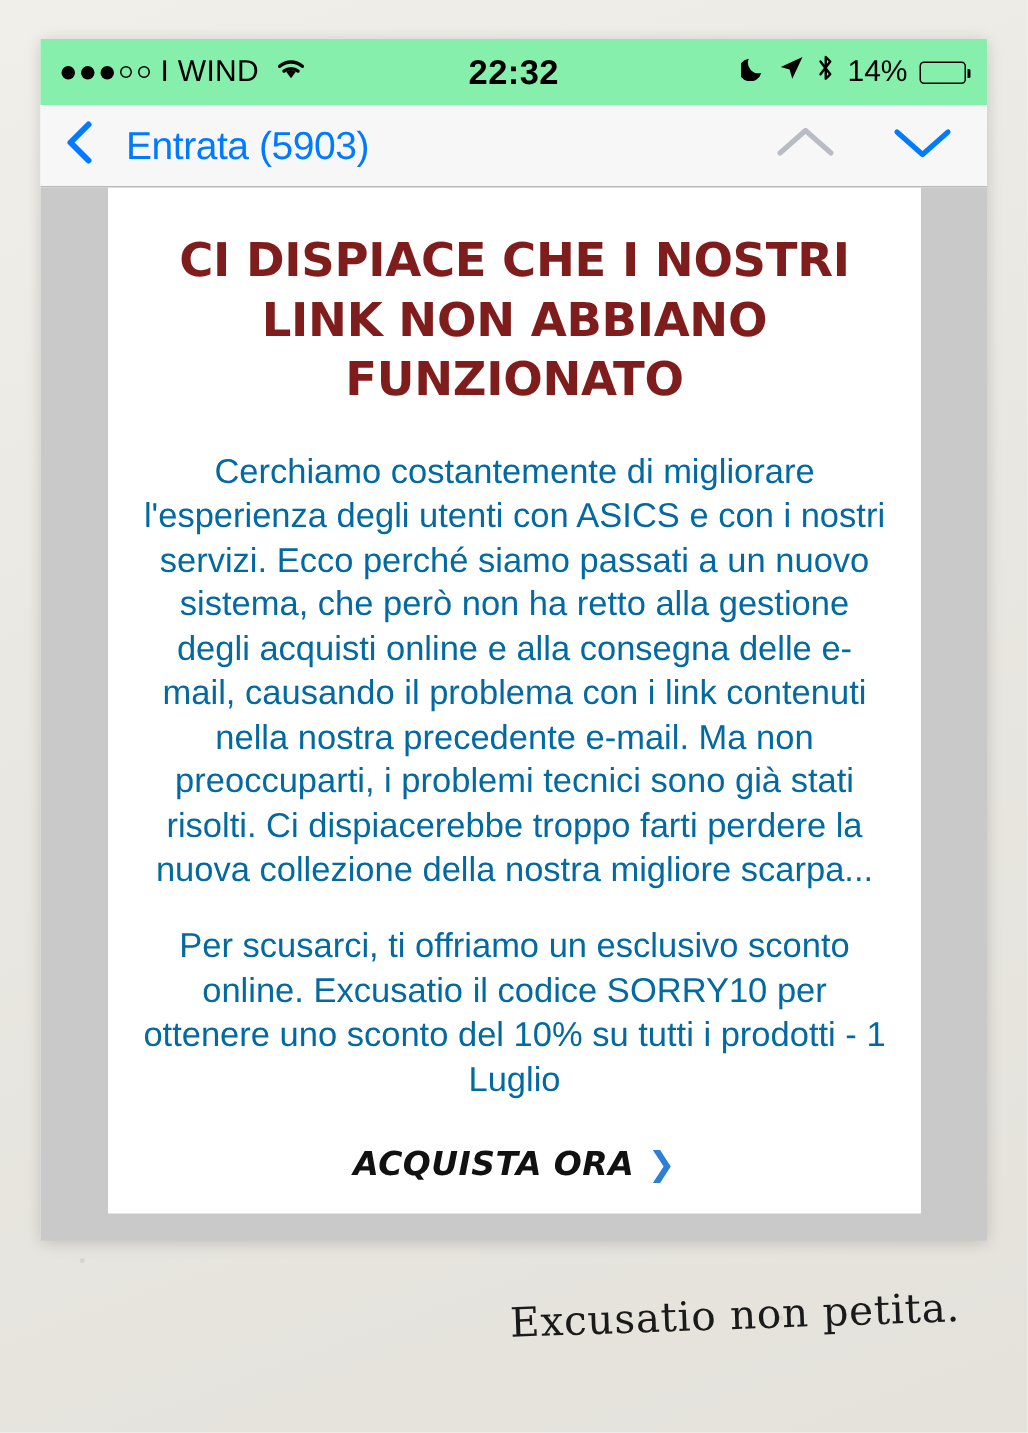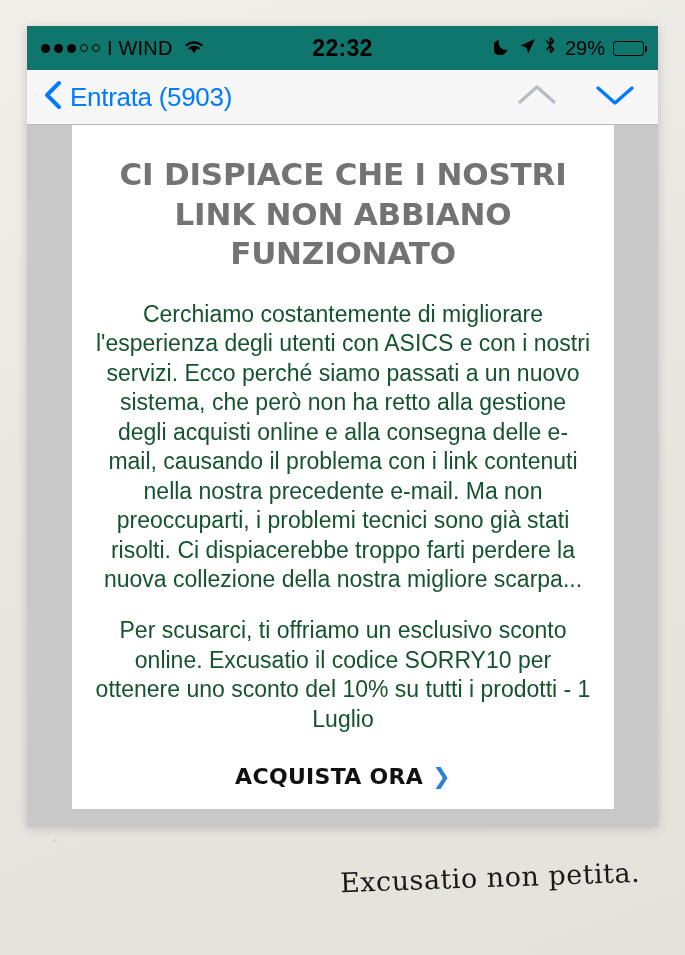--- a/index.html
+++ b/index.html
@@ -38,21 +38,21 @@
     top: 26px;
     width: 631px;
     height: 800px;
     background: #ffffff;
     box-shadow: 0 2px 10px rgba(0,0,0,0.18);
   }
 
   
   .status-bar {
     height: 44px;
-    background: #0f766e;
+    background: #86efac;
     display: flex;
     align-items: center;
     padding: 0 14px;
     font-size: 21px;
     color: #000;
     position: relative;
   }
   .status-left {
     display: flex;
     align-items: center;
@@ -134,21 +134,21 @@
     background: #f7f7f7;
     border-bottom: 1px solid #b9b9bb;
     display: flex;
     align-items: center;
     padding: 0 16px;
     position: relative;
   }
   .nav-back {
     display: flex;
     align-items: center;
-    gap: 7px;
+    gap: 21px;
     color: #007aff;
     cursor: pointer;
   }
   .nav-back-title {
     font-size: 26px;
     letter-spacing: -0.3px;
   }
   .nav-actions {
     margin-left: auto;
     display: flex;
@@ -175,36 +175,37 @@
     min-height: 660px;
     padding: 24px 22px 0 22px;
     box-sizing: border-box;
   }
   .mail-heading {
     font-family: "DejaVu Sans", sans-serif;
     font-weight: bold;
     font-size: 31px;
     line-height: 1.28;
     text-align: center;
-    color: #737373;
+    color: #7f1d1d;
     letter-spacing: -0.2px;
     margin: 6px 0 26px 0;
   }
   .mail-para {
     font-size: 23px;
     line-height: 1.28;
     text-align: center;
-    color: #14532d;
+    color: #0369a1;
     margin: 0 0 22px 0;
   }
   .mail-para strong { font-weight: normal; }
   .cta {
     text-align: center;
     margin-top: 30px;
     margin-bottom: 20px;
+    font-style: italic;
   }
   .cta-link {
     font-family: "DejaVu Sans", sans-serif;
     font-weight: bold;
     font-size: 22px;
     letter-spacing: 0.3px;
     color: #111;
     cursor: pointer;
     display: inline-flex;
     align-items: center;
@@ -262,21 +263,21 @@
       <span>
         <svg width="17" height="17" viewBox="0 0 17 17">
           <path d="M16 1 L1.5 7.6 L7.4 9.4 L9.2 15.5 Z" fill="#000"></path>
         </svg>
       </span>
       <span>
         <svg width="13" height="19" viewBox="0 0 13 19">
           <path d="M3 5 L9.5 13.5 L6.5 16.5 L6.5 2 L9.5 5 L3 13.5" stroke="#000" stroke-width="1.6" fill="none" stroke-linejoin="round" stroke-linecap="round"></path>
         </svg>
       </span>
-      <span class="battery-pct">29%</span>
+      <span class="battery-pct">14%</span>
       <span class="battery">
         <span class="battery-fill" style="width:91%"></span>
       </span>
     </div>
   </div>
 
   <div class="nav-bar">
     <div class="nav-back">
       <span>
         <svg width="20" height="30" viewBox="0 0 20 30">

